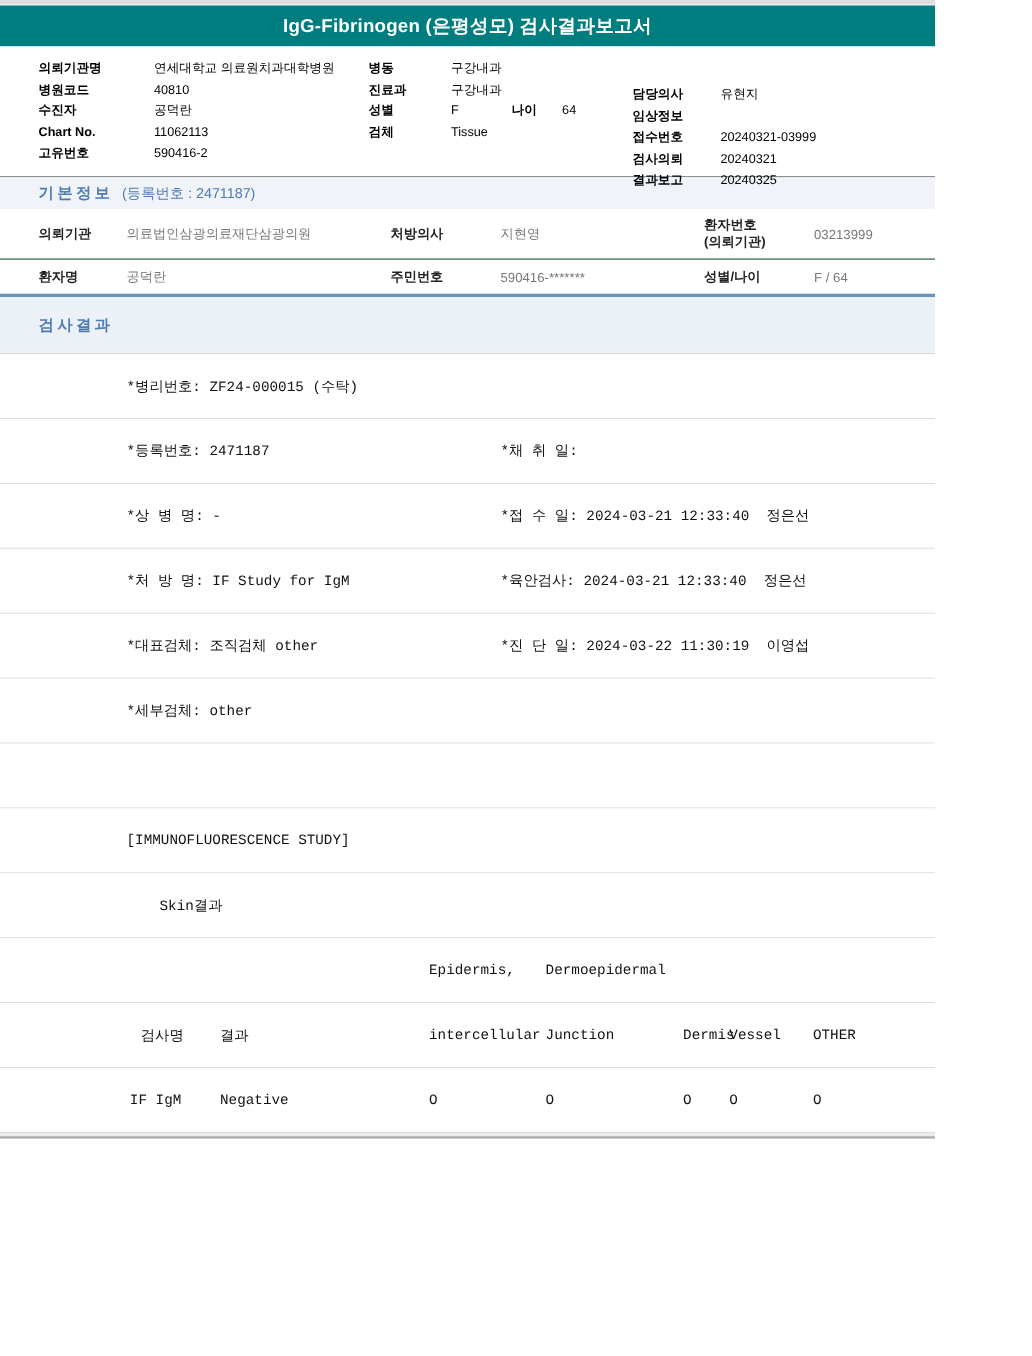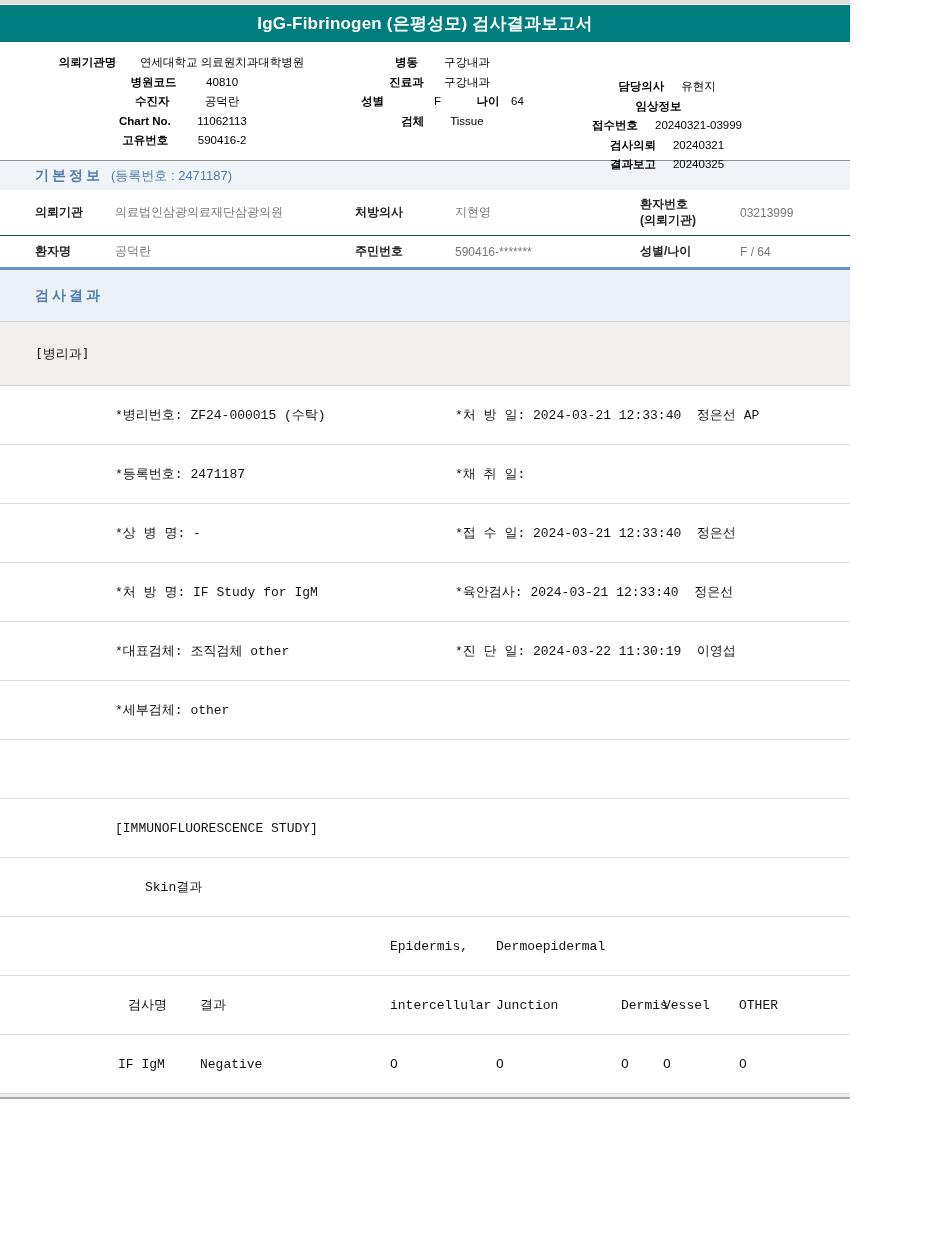--- a/index.html
+++ b/index.html
@@ -14,21 +14,21 @@
   .top-strip{height:5px;background:#dedede;border-bottom:1px solid #fafafa;}
   .title-bar{height:37px;background:var(--brand-teal);color:#fff;display:flex;align-items:center;justify-content:center;}
   .title-bar .t{font-weight:bold;font-size:17px;letter-spacing:0.2px;}
 
   
   .hdr{position:relative;height:118px;font-size:11.5px;}
   .hdr-col{position:absolute;top:11px;}
   .hdr-col.l{left:35px;}
   .hdr-col.m{left:335px;}
   .hdr-col.r{left:575px;}
-  .hdr-row{height:19.5px;line-height:19.5px;white-space:nowrap;text-align:center;}
+  .hdr-row{height:19.5px;line-height:19.5px;white-space:nowrap;}
   .hdr-label{display:inline-block;font-weight:bold;color:#000;}
   .hdr-col.l .hdr-label{width:105px;}
   .hdr-col.m .hdr-label{width:75px;}
   .hdr-col.r .hdr-label{width:80px;margin-top:24px;}
   .hdr-value{color:#000;}
   .sex-val{display:inline-block;width:55px;}
   .age-label{width:46px !important;}
 
   
   .sec-band{height:30px;background:#f0f4f8;border-top:1px solid #8f8f8f;display:flex;align-items:center;padding-left:35px;}
@@ -146,27 +146,23 @@
     <span class="info-label">주민번호</span>
     <span class="info-value">590416-*******</span>
     <span class="info-label">성별/나이</span>
     <span class="info-value">F / 64</span>
   </div>
 
   <div class="results-band">
     <span class="sec-title">검사결과</span>
   </div>
 
-  <div class="dept-band">
-    <span>[병리과]</span>
-  </div>
 
   <div class="drow">
     <span class="dl">*병리번호: ZF24-000015 (수탁)</span>
-    <span class="dr">*처 방 일: 2024-03-21 12:33:40  정은선 AP</span>
   </div>
   <div class="drow">
     <span class="dl">*등록번호: 2471187</span>
     <span class="dr">*채 취 일:</span>
   </div>
   <div class="drow">
     <span class="dl">*상 병 명: -</span>
     <span class="dr">*접 수 일: 2024-03-21 12:33:40  정은선</span>
   </div>
   <div class="drow">

